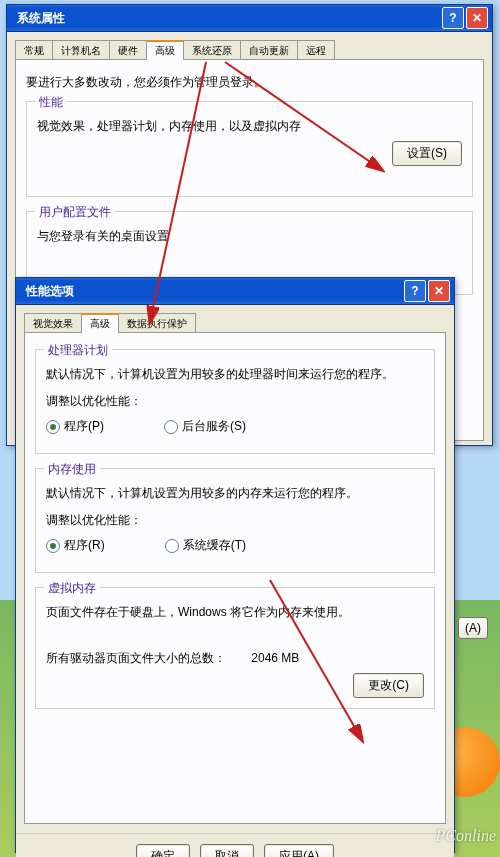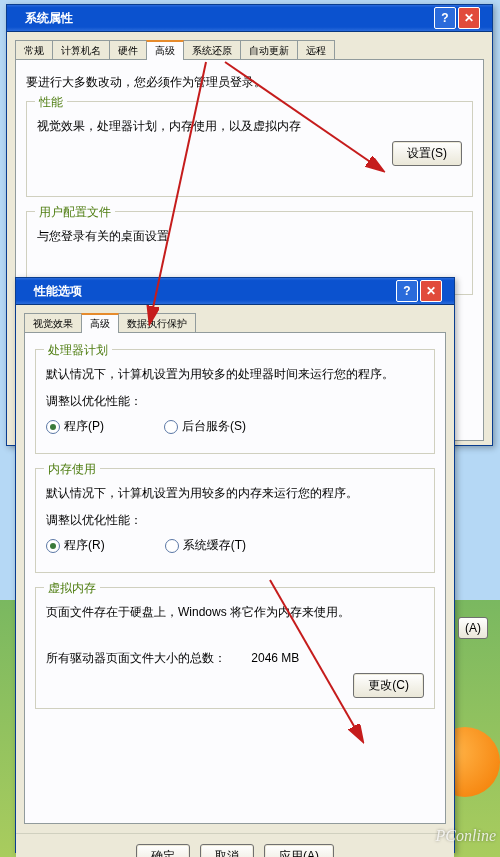--- a/index.html
+++ b/index.html
@@ -18,21 +18,21 @@
   background: #ece9d8;
   box-shadow: 2px 2px 6px rgba(0,0,0,0.3);
 }
 .titlebar {
   background: linear-gradient(to bottom, #2a6bdb 0%, #0b52cf 10%, #0b52cf 85%, #2a6bdb 100%);
   color: #fff;
   font-weight: bold;
   height: 26px;
   display: flex;
   align-items: center;
-  padding: 0 12px;
+  padding: 0 4px;
   border-bottom: 1px solid #08367f;
 }
 .titlebar-title { flex: 1; padding-left: 6px; }
 .titlebar-btn {
   width: 20px;
   height: 20px;
   margin-left: 2px;
   border: 1px solid #fff;
   background: #2a6bdb;
   display: flex;
@@ -77,21 +77,21 @@
   padding: 12px 10px 10px 10px;
   margin: 6px 0 14px 0;
   position: relative;
 }
 .groupbox-title {
   position: absolute;
   top: -8px;
   left: 8px;
   background: #fcfcfe;
   padding: 0 4px;
-  color: #4d7c0f;
+  color: #4c1d95;
 }
 .text-row { margin: 4px 0; }
 .btn {
   border: 1px solid #707070;
   background: linear-gradient(to bottom, #fff, #eae7d8);
   padding: 3px 14px;
   font-size: 12px;
   font-family: inherit;
   border-radius: 3px;
   box-shadow: 0 0 0 1px #ece9d8 inset;

